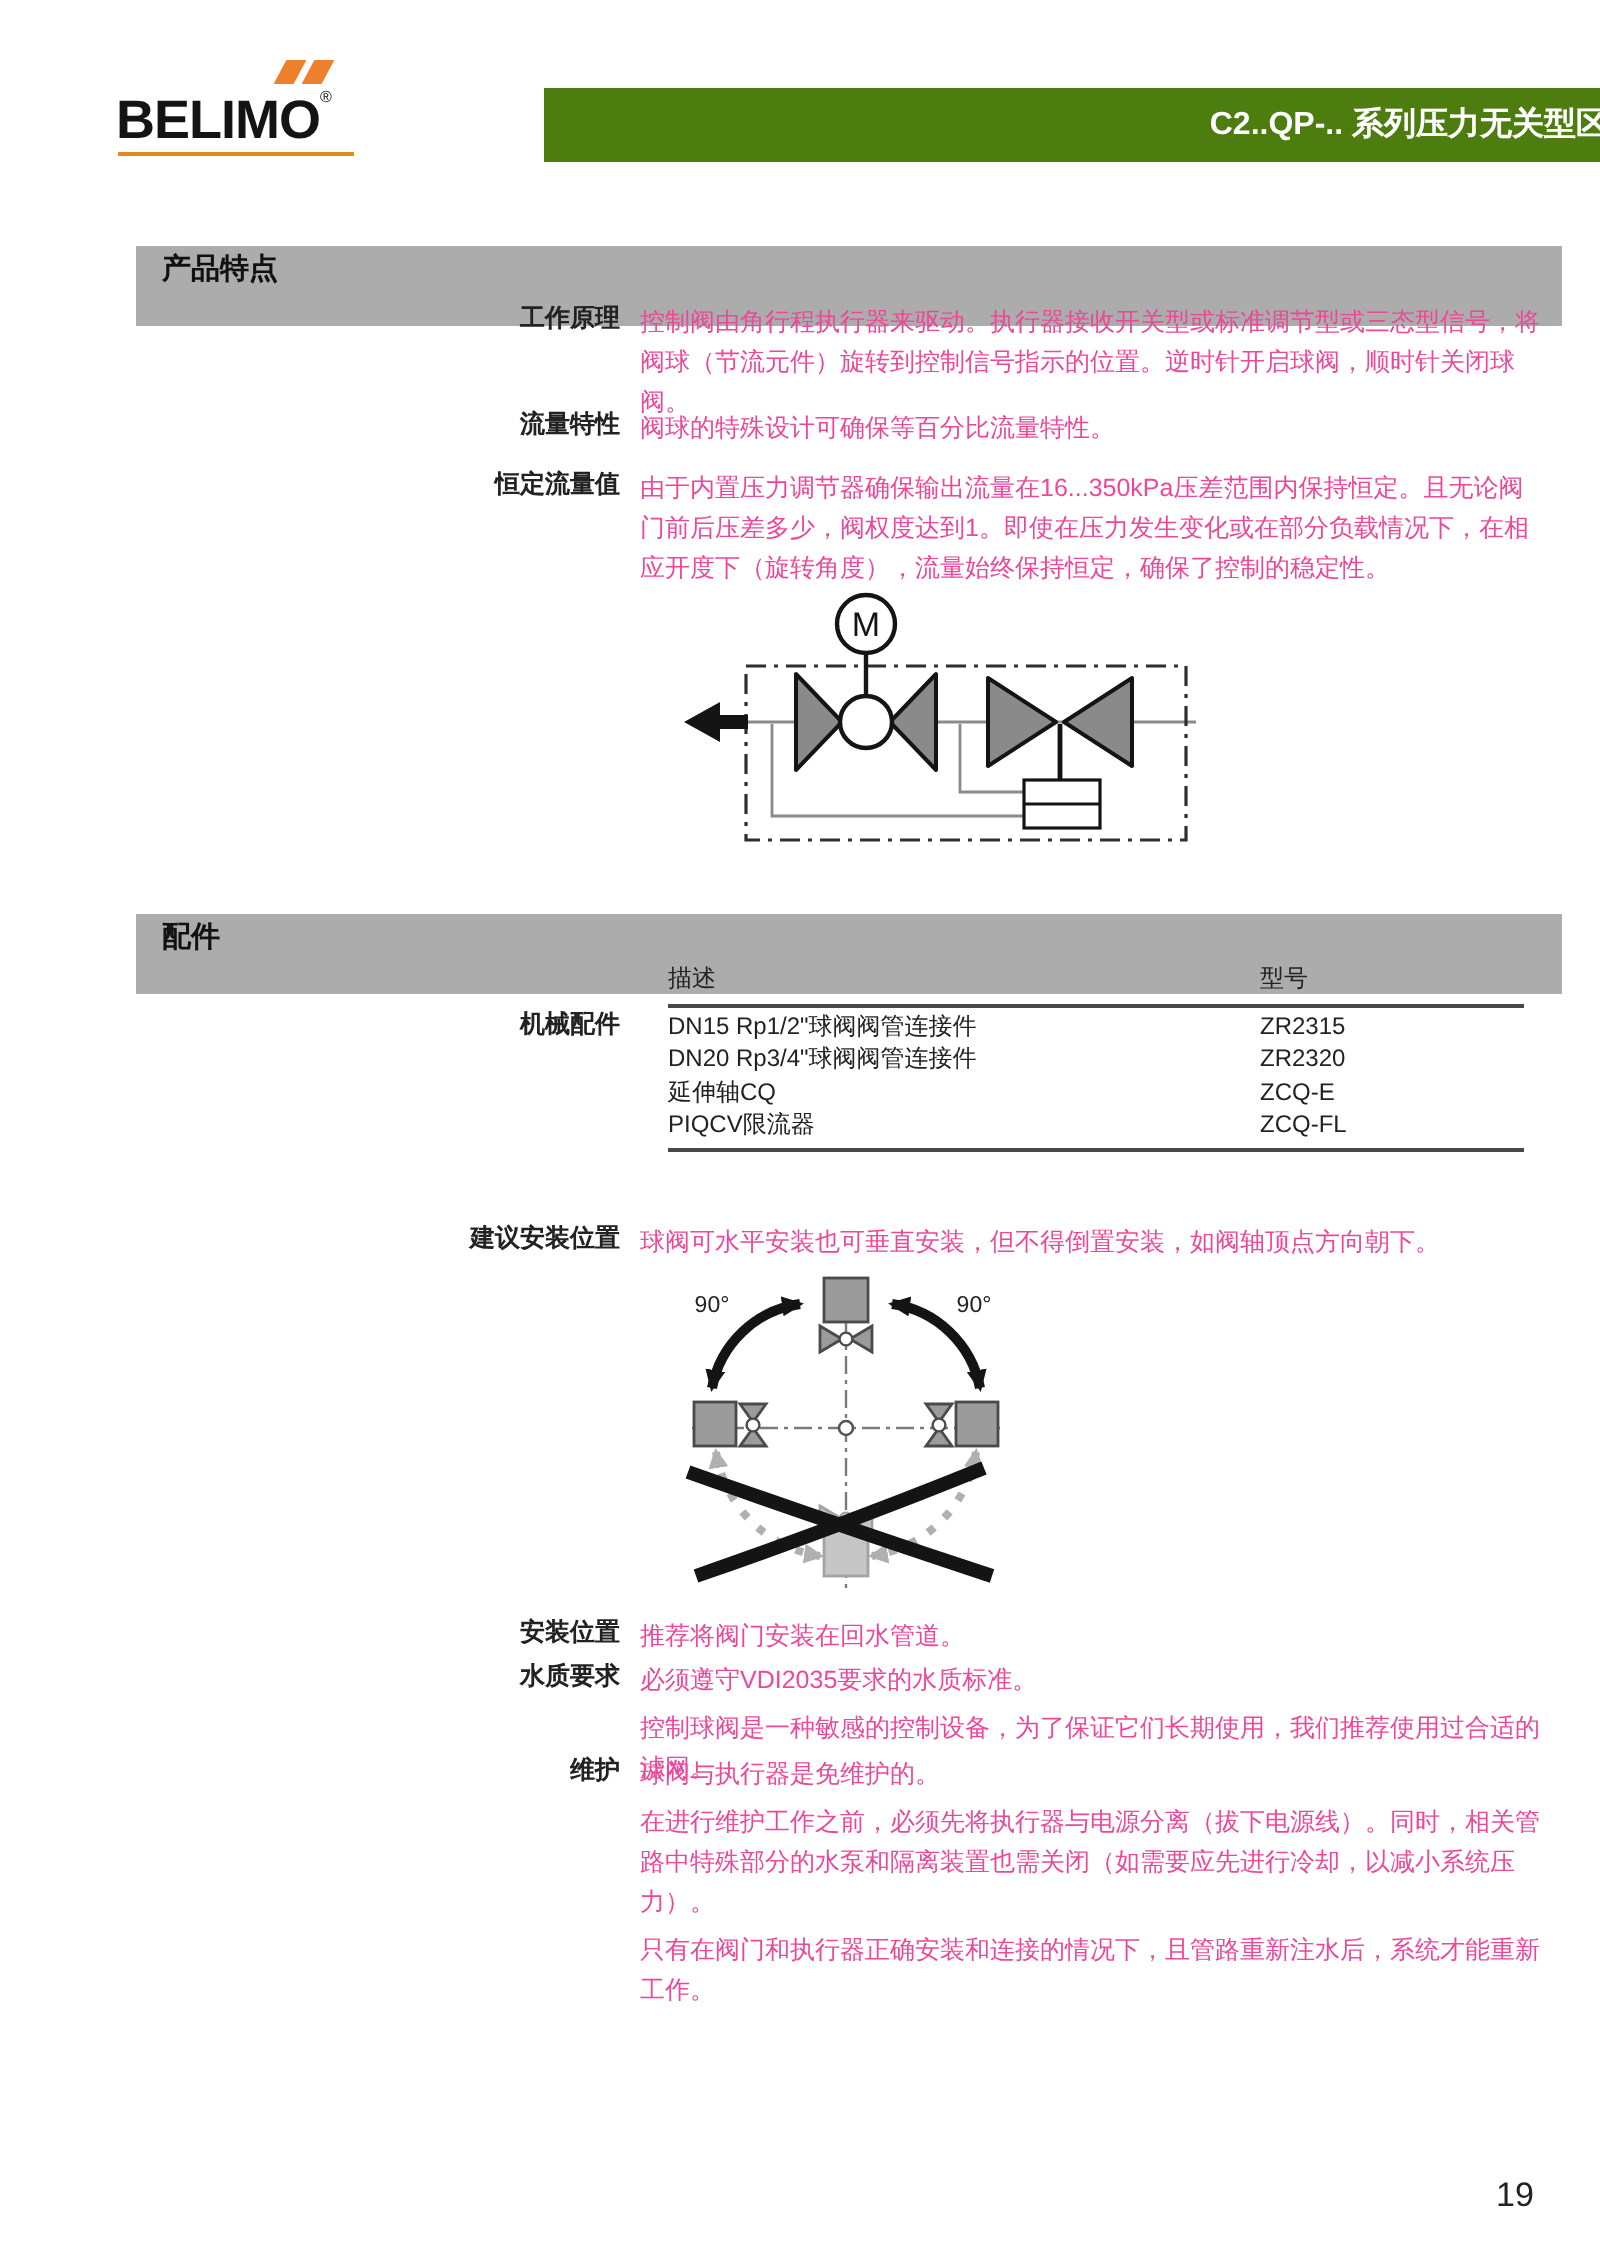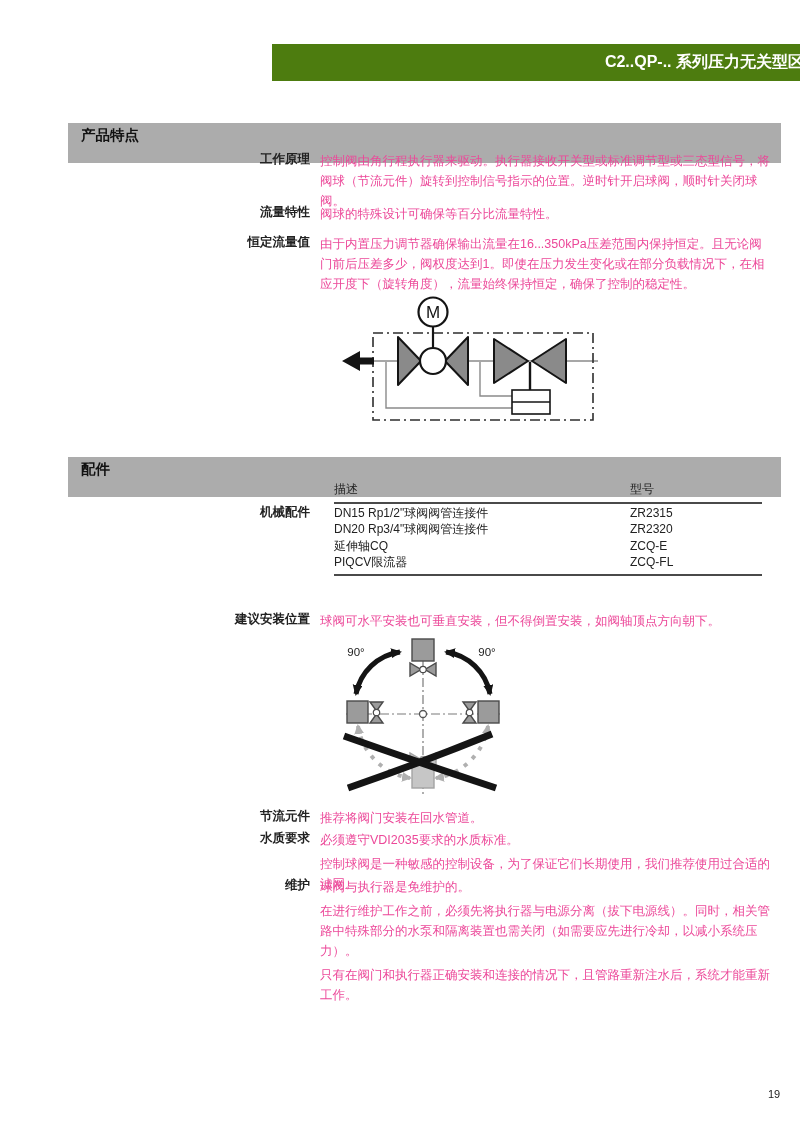--- a/index.html
+++ b/index.html
@@ -32,27 +32,35 @@
   .row-body p{margin:0 0 4px 0;}
   
   .acc-table{position:absolute;left:334px;top:481px;width:428px;border-collapse:collapse;font-size:12px;color:#222;}
   .acc-table th{font-weight:normal;text-align:left;padding:0 0 4px 0;border-bottom:2px solid #4a4a4a;}
   .acc-table td{padding:1.5px 0 0 0;line-height:15px;}
   .acc-table td:first-child,.acc-table th:first-child{width:296px;}
   .acc-table tbody tr:last-child td{border-bottom:2px solid #4a4a4a;padding-bottom:4px;}
   
   .diagram1{position:absolute;left:340px;top:296px;}
   .diagram2{position:absolute;left:330px;top:636px;}
-  .page-number{position:absolute;left:768px;top:1088px;font-size:11px;color:#222;}
+  .page-number{position:absolute;left:748px;top:1088px;font-size:17px;color:#222;}
 </style>
 </head>
 <body>
 
 <div class="page">
 
+  <div class="logo">
+    <div class="logo-slashes">
+        <i></i>
+        <i></i>
+      </div>
+    <div class="logo-text"><span>BELIMO</span><sup>®</sup></div>
+    <div class="logo-underline"></div>
+  </div>
 
   <div class="title-bar">
     <span>C2..QP-.. 系列压力无关型区域阀</span>
   </div>
 
   <div class="sec-bar" style="top:123px">
     <span>产品特点</span>
   </div>
 
   <div class="row-label" style="top:151px">工作原理</div>
@@ -181,21 +189,21 @@
       <rect x="148" y="65" width="21" height="22" fill="#9b9b9b" stroke="#4a4a4a" stroke-width="1.4"></rect>
       <path d="M133,66 L146,66 L139.5,75 Z" fill="#9b9b9b" stroke="#4a4a4a" stroke-width="1.4"></path>
       <path d="M133,87 L146,87 L139.5,78 Z" fill="#9b9b9b" stroke="#4a4a4a" stroke-width="1.4"></path>
       <circle cx="139.5" cy="76.5" r="3.2" fill="#ffffff" stroke="#4a4a4a" stroke-width="1.2"></circle>
     </g>
 
     <text x="26" y="20" text-anchor="middle" font-size="11.5" fill="#222">90°</text>
     <text x="157" y="20" text-anchor="middle" font-size="11.5" fill="#222">90°</text>
   </svg>
 
-  <div class="row-label" style="top:808px">节流元件</div>
+  <div class="row-label" style="top:808px">安装位置</div>
   <div class="row-body" style="top:808px">推荐将阀门安装在回水管道。</div>
 
   <div class="row-label" style="top:830px">水质要求</div>
   <div class="row-body" style="top:830px">
     <p>必须遵守VDI2035要求的水质标准。</p>
     <p>控制球阀是一种敏感的控制设备，为了保证它们长期使用，我们推荐使用过合适的滤网。</p>
   </div>
 
   <div class="row-label" style="top:877px">维护</div>
   <div class="row-body" style="top:877px">

